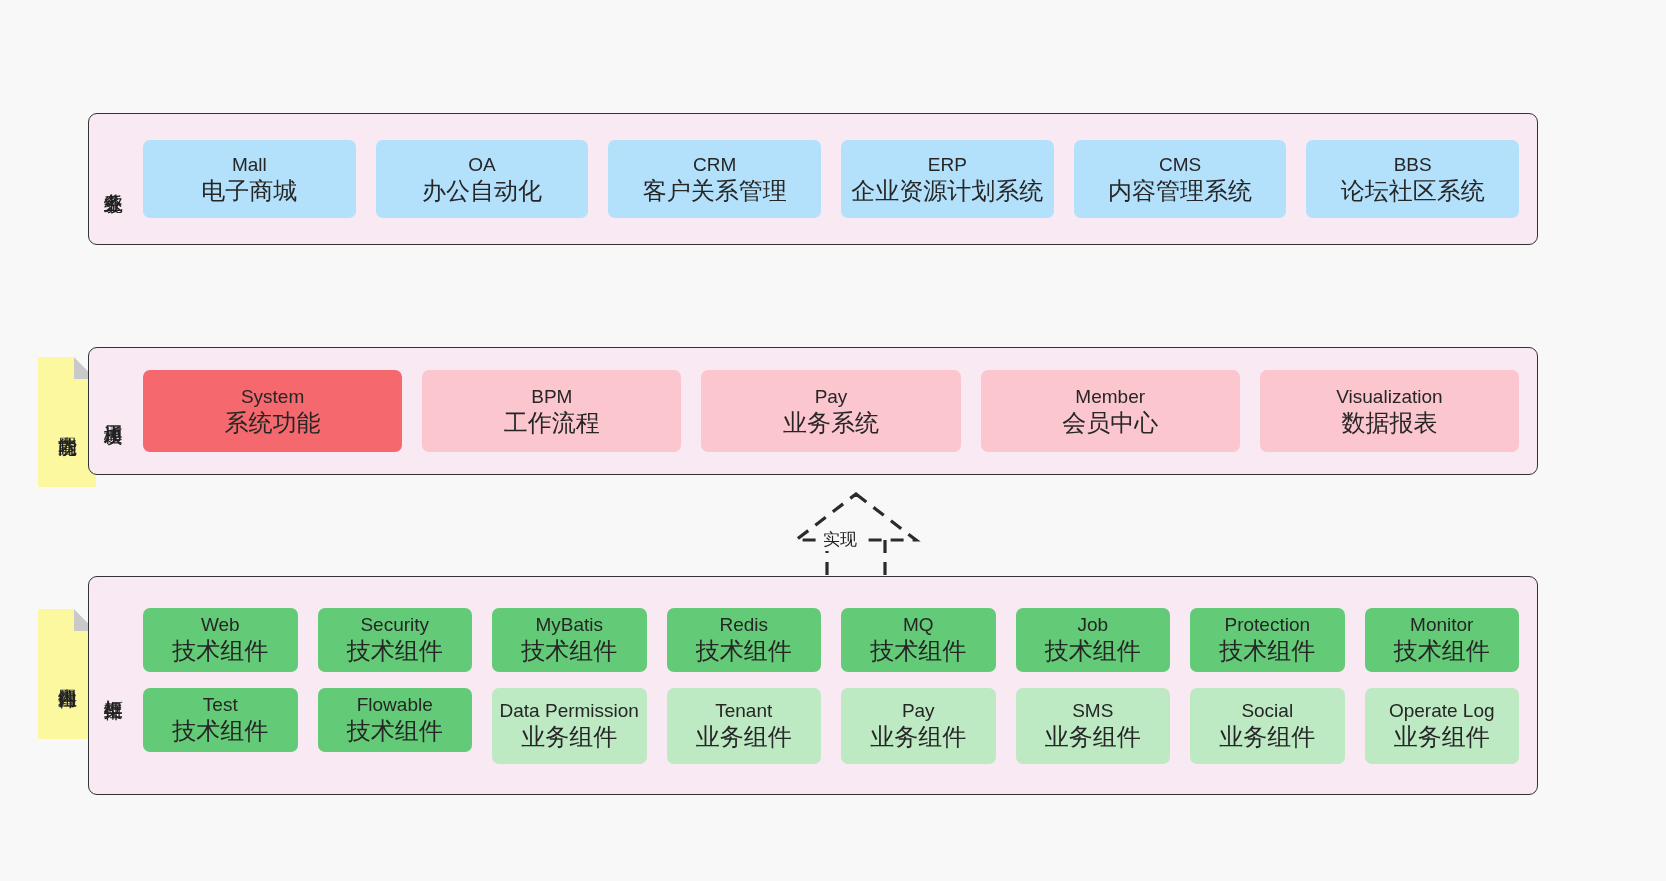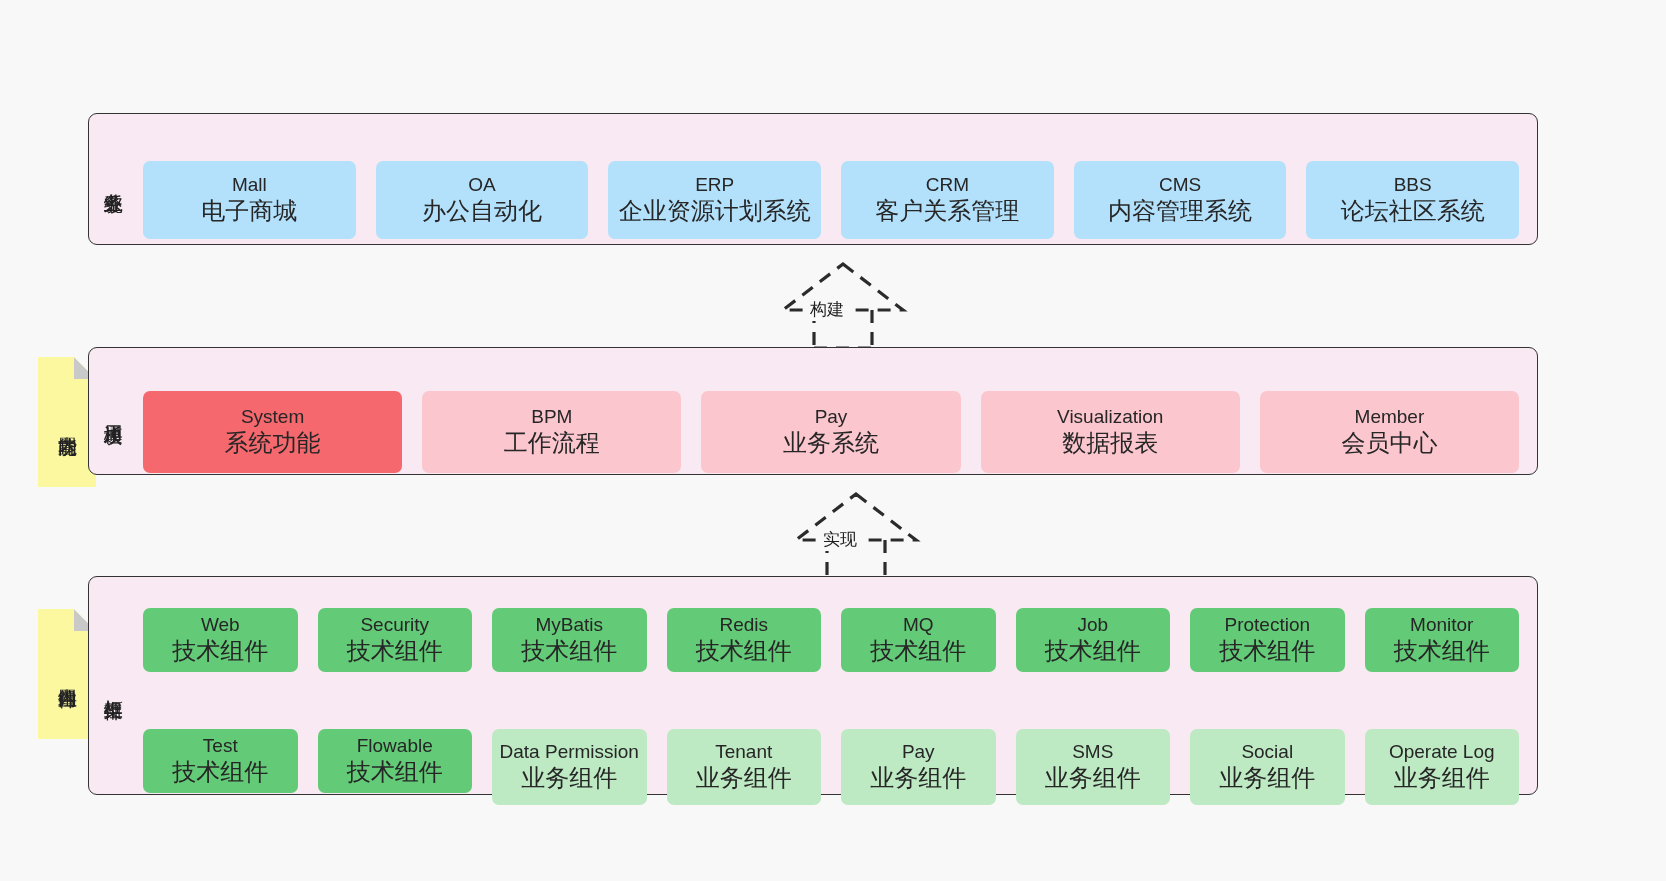--- a/index.html
+++ b/index.html
@@ -46,21 +46,20 @@
     display: flex;
     flex-direction: column;
     justify-content: center;
     gap: 16px;
     padding: 0 18px 0 6px;
   }
   .row {
     display: flex;
     gap: 20px;
     justify-content: space-between;
-    margin-top: 41px;
   }
 
   
   .box {
     flex: 1 1 0;
     border-radius: 7px;
     display: flex;
     flex-direction: column;
     align-items: center;
     justify-content: center;
@@ -133,50 +132,39 @@
       <div class="row">
         <div class="box blue">
           <span class="en">Mall</span>
           <span class="cn">电子商城</span>
         </div>
         <div class="box blue">
           <span class="en">OA</span>
           <span class="cn">办公自动化</span>
         </div>
         <div class="box blue">
+          <span class="en">CRM</span>
+          <span class="cn">客户关系管理</span>
+        </div>
+        <div class="box blue">
           <span class="en">ERP</span>
           <span class="cn">企业资源计划系统</span>
         </div>
         <div class="box blue">
-          <span class="en">CRM</span>
-          <span class="cn">客户关系管理</span>
-        </div>
-        <div class="box blue">
           <span class="en">CMS</span>
           <span class="cn">内容管理系统</span>
         </div>
         <div class="box blue">
           <span class="en">BBS</span>
           <span class="cn">论坛社区系统</span>
         </div>
       </div>
     </div>
   </div>
 
-  <div class="arrow" style="left:755px; top:258px; width:180px; height:92px;">
-    <svg width="180" height="92" viewBox="0 0 180 92">
-
-      <path d="M 88 6 L 148 52 L 28 52 Z" fill="#f8f8f8" stroke="#2b2b2b" stroke-width="3.2" stroke-dasharray="13 9" stroke-linejoin="miter"></path>
-
-      <path d="M 59 52 L 59 92" fill="none" stroke="#2b2b2b" stroke-width="3.2" stroke-dasharray="13 9"></path>
-      <path d="M 117 52 L 117 92" fill="none" stroke="#2b2b2b" stroke-width="3.2" stroke-dasharray="13 9"></path>
-      <path d="M 59 90 L 117 90" fill="none" stroke="#2b2b2b" stroke-width="3.2" stroke-dasharray="13 9"></path>
-    </svg>
-    <span class="label" style="left:52px; top:40px;">构建</span>
-  </div>
 
   <div class="note" style="left:38px; top:357px; height:130px;">
     <span class="fold"></span>
     <span>内置功能</span>
   </div>
 
   <div class="layer" id="layer-common" style="left:88px; top:347px; width:1450px; height:128px;">
     <div class="layer-title">通用模块</div>
     <div class="layer-body">
       <div class="row">
@@ -186,26 +174,26 @@
         </div>
         <div class="box pink">
           <span class="en">BPM</span>
           <span class="cn">工作流程</span>
         </div>
         <div class="box pink">
           <span class="en">Pay</span>
           <span class="cn">业务系统</span>
         </div>
         <div class="box pink">
+          <span class="en">Member</span>
+          <span class="cn">会员中心</span>
+        </div>
+        <div class="box pink">
           <span class="en">Visualization</span>
           <span class="cn">数据报表</span>
-        </div>
-        <div class="box pink">
-          <span class="en">Member</span>
-          <span class="cn">会员中心</span>
         </div>
       </div>
     </div>
   </div>
 
   <div class="arrow" style="left:768px; top:488px; width:180px; height:92px;">
     <svg width="180" height="92" viewBox="0 0 180 92">
       <path d="M 88 6 L 148 52 L 28 52 Z" fill="#f8f8f8" stroke="#2b2b2b" stroke-width="3.2" stroke-dasharray="13 9" stroke-linejoin="miter"></path>
       <path d="M 59 52 L 59 92" fill="none" stroke="#2b2b2b" stroke-width="3.2" stroke-dasharray="13 9"></path>
       <path d="M 117 52 L 117 92" fill="none" stroke="#2b2b2b" stroke-width="3.2" stroke-dasharray="13 9"></path>

